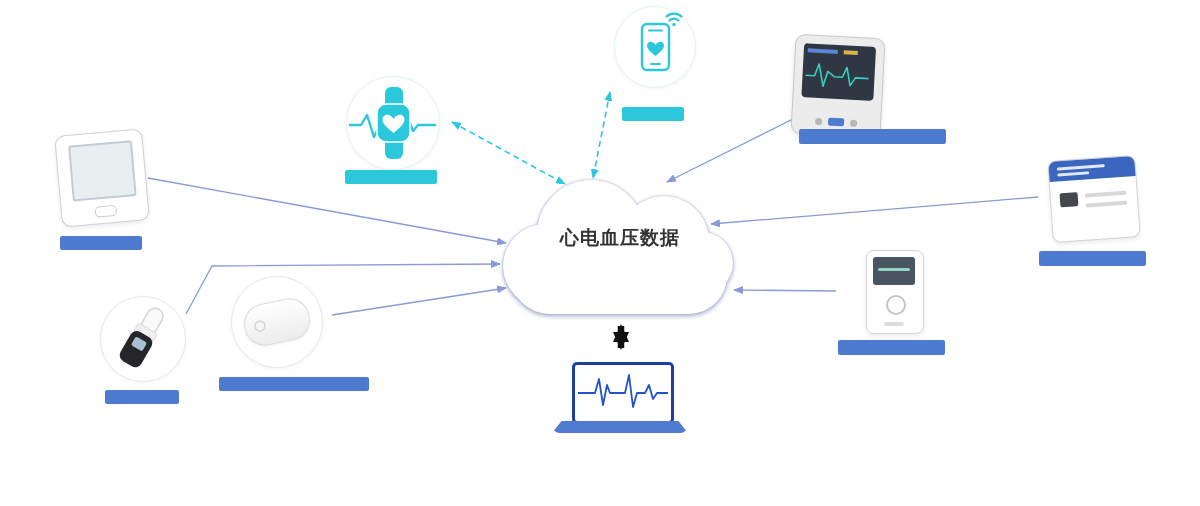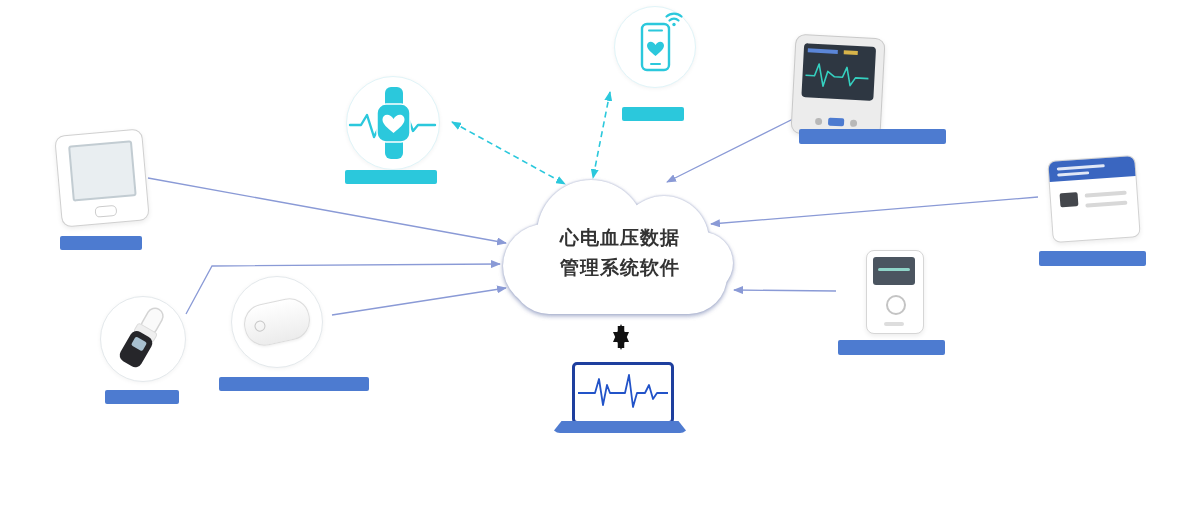--- a/index.html
+++ b/index.html
@@ -193,21 +193,20 @@
   <div class="label-bar bar-blue" style="left:219px;top:377px;width:150px;"></div>
 
   <div class="cloud">
     <i class="c1"></i>
       <i class="c2"></i>
       <i class="c3"></i>
       <i class="c4"></i>
       <i class="c5"></i>
     <div class="cloud-text">
       <div>心电血压数据</div>
-      <div>管理系统软件</div>
     </div>
   </div>
 
   <div class="laptop-screen">
     <svg width="96" height="56" viewBox="0 0 96 56">
       <polyline points="3,28 16,28 20,28 24,14 28,40 32,20 35,28 50,28 54,10 58,42 62,28 70,28 74,20 78,34 82,28 93,28" fill="none" stroke="#2253c8" stroke-width="1.8" stroke-linejoin="round"></polyline>
     </svg>
   </div>
   <div class="laptop-base"></div>
 

